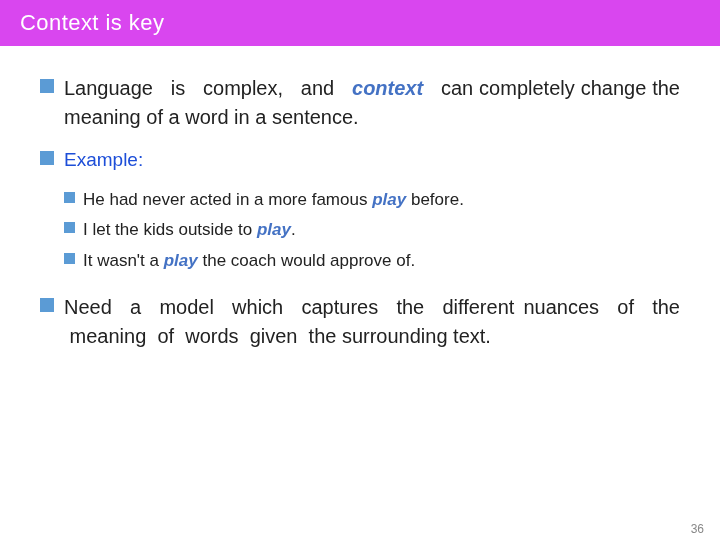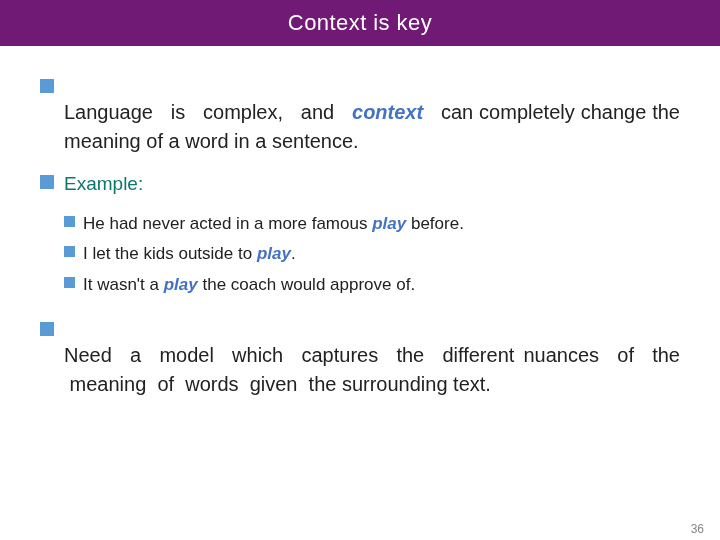--- a/index.html
+++ b/index.html
@@ -13,23 +13,23 @@
     }
 
     .slide {
       width: 720px;
       height: 540px;
       display: flex;
       flex-direction: column;
     }
 
     .slide-header {
-      background: #701a75;
+      background: #d946ef;
       color: #ffffff;
-      text-align: center;
+      text-align: left;
       padding: 10px 20px;
       font-size: 22px;
       font-weight: normal;
       letter-spacing: 0.02em;
     }
 
     .slide-content {
       flex: 1;
       padding: 28px 40px 20px 40px;
       display: flex;
@@ -63,27 +63,26 @@
       margin-top: 4px;
       margin-right: 8px;
       flex-shrink: 0;
     }
 
     .bullet-text-large {
       font-size: 20px;
       line-height: 1.45;
       color: #222222;
       text-align: justify;
-      margin-top: 24px;
     }
 
     .bullet-text-medium {
       font-size: 19px;
       line-height: 1.45;
-      color: #0f766e;
+      color: #1d4ed8;
     }
 
     .bullet-text-small {
       font-size: 17px;
       line-height: 1.45;
       color: #222222;
     }
 
     .context-word {
       color: #4472c4;

